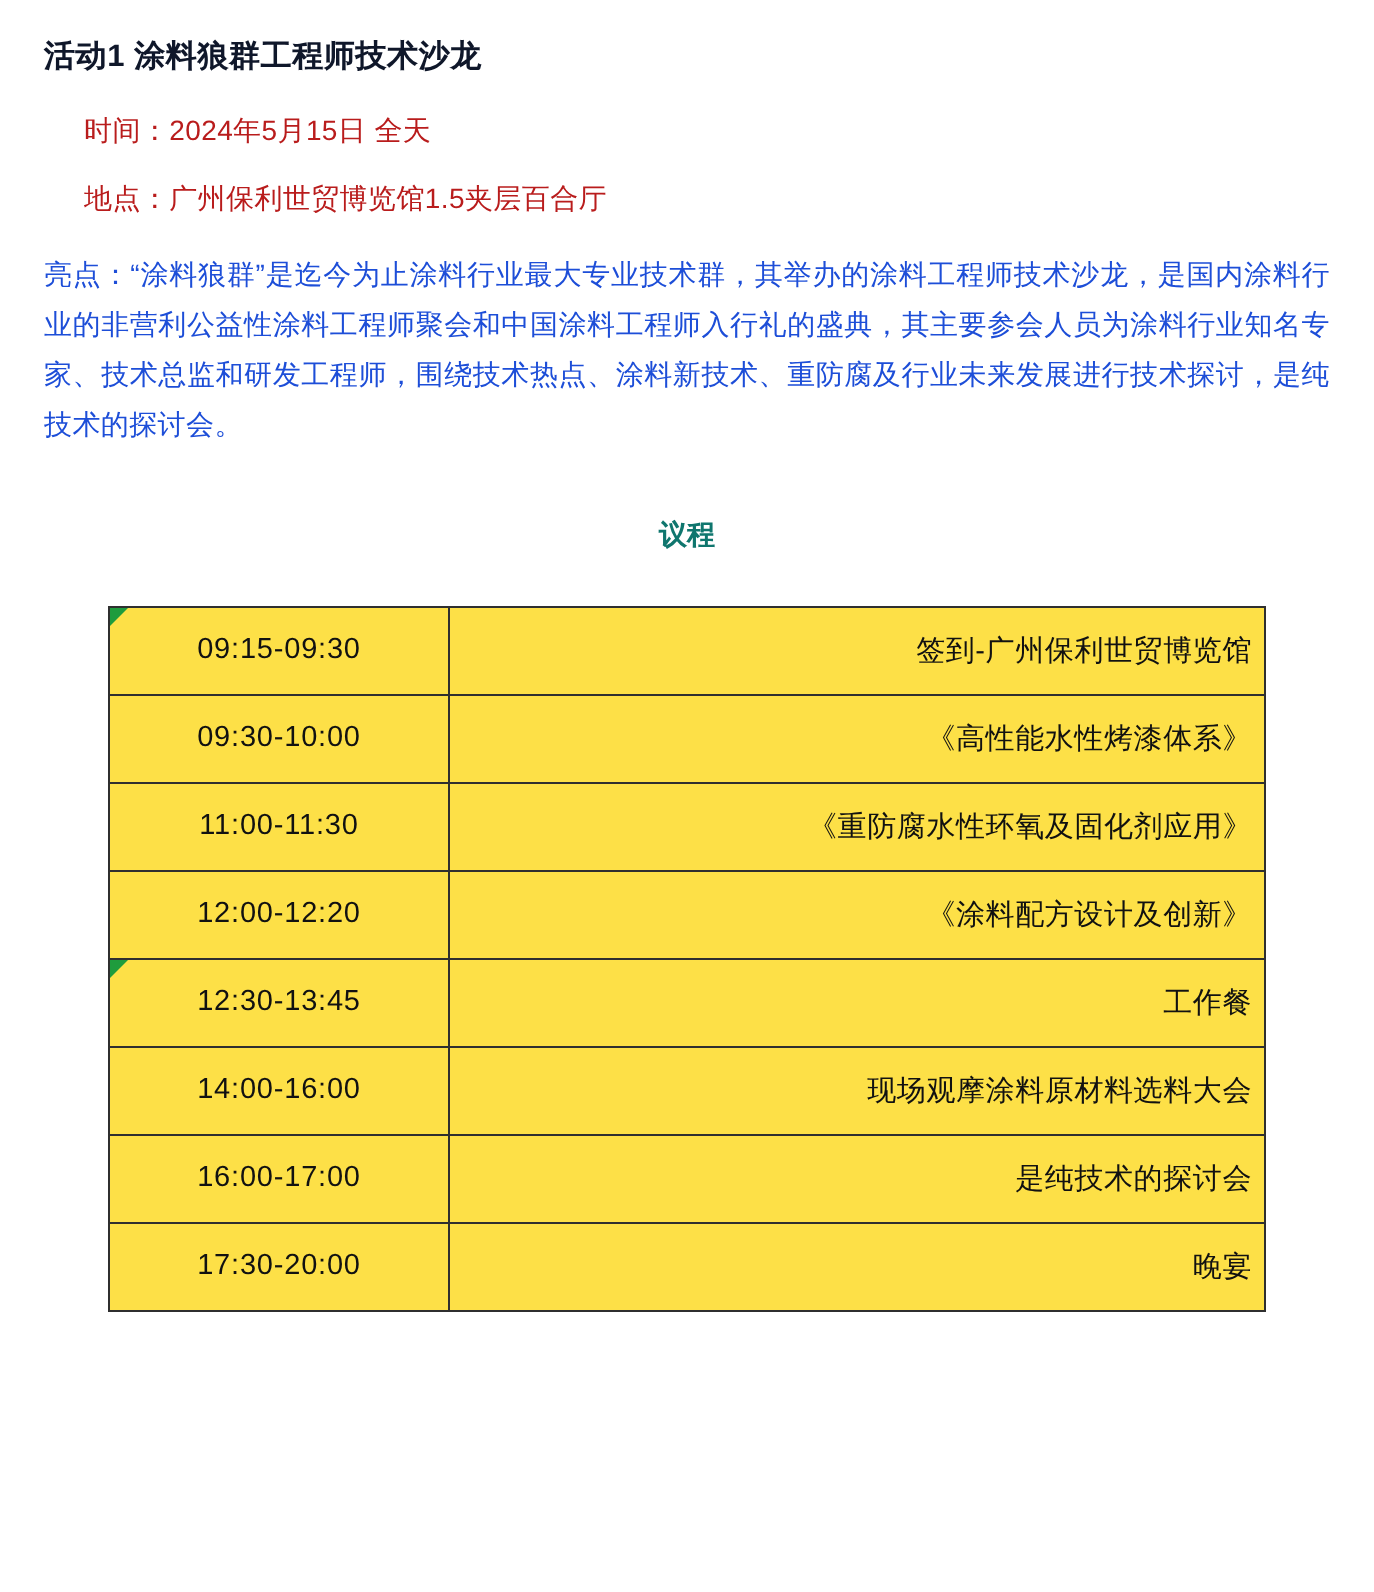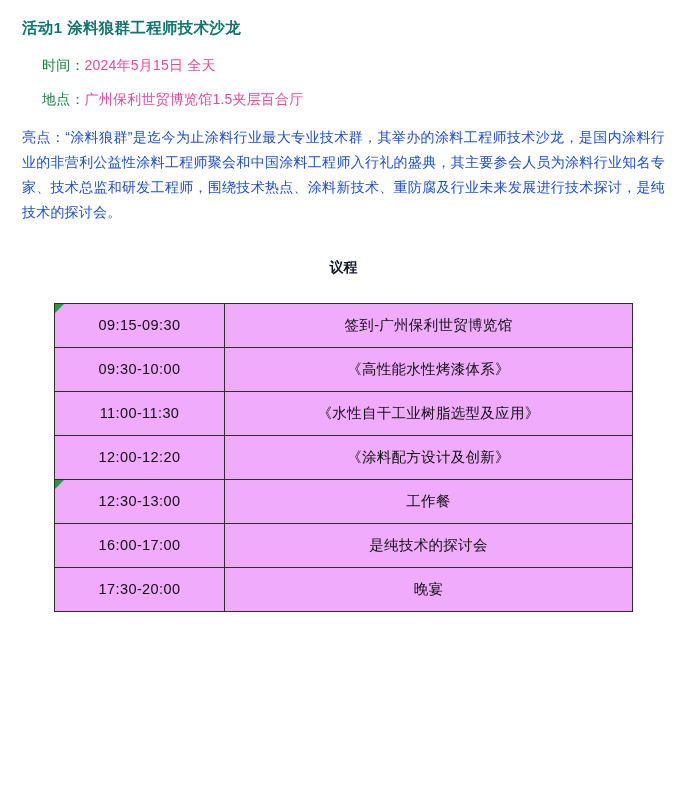--- a/index.html
+++ b/index.html
@@ -19,77 +19,77 @@
     width: 687px;
     height: 796px;
     box-sizing: border-box;
     padding: 18px 22px 0 22px;
   }
   .doc-title {
     font-size: 15.5px;
     font-weight: bold;
     letter-spacing: 0.3px;
     margin: 0 0 18px 0;
-    color: #0f766e;
+    color: #0f172a;
   }
   .meta-line {
     font-size: 14px;
     margin: 0 0 16px 0;
     color: #111111;
     letter-spacing: 0.2px;
   }
   .meta-line .meta-label {
-    color: #15803d;
+    color: #b91c1c;
     padding-left: 20px;
   }
   .meta-line .meta-value {
-    color: #ec4899;
+    color: #b91c1c;
   }
   .highlight-block {
     margin: 10px 0 0 0;
     font-size: 14px;
     line-height: 1.78;
     text-align: justify;
     text-justify: inter-ideograph;
     color: #1d4ed8;
     letter-spacing: 0.2px;
   }
   .agenda-heading {
     text-align: center;
     font-size: 14px;
     font-weight: bold;
     margin: 34px 0 14px 0;
-    color: #0f172a;
+    color: #0f766e;
   }
   .agenda-table-wrap {
     padding: 0 32px;
   }
   table.agenda {
     width: 100%;
     border-collapse: collapse;
     table-layout: fixed;
-    background: #f0abfc;
+    background: #fde047;
     margin-top: 26px;
   }
   table.agenda td {
     border: 1px solid #2f2f2f;
     height: 44px;
     font-size: 14.5px;
     color: #111111;
     padding: 0 6px;
     position: relative;
     box-sizing: border-box;
   }
   td.time-cell {
     width: 170px;
     text-align: center;
     letter-spacing: 0.4px;
   }
   td.topic-cell {
-    text-align: center;
+    text-align: right;
     padding-left: 18px;
     letter-spacing: 0.3px;
   }
   
   td.time-cell.marked::before {
     content: "";
     position: absolute;
     top: 0;
     left: 0;
     border-top: 9px solid #1f9c3d;
@@ -121,29 +121,33 @@
         <tr>
           <td class="time-cell marked">09:15-09:30</td>
           <td class="topic-cell">签到-广州保利世贸博览馆</td>
         </tr>
         <tr>
           <td class="time-cell">09:30-10:00</td>
           <td class="topic-cell">《高性能水性烤漆体系》</td>
         </tr>
         <tr>
           <td class="time-cell">11:00-11:30</td>
-          <td class="topic-cell">《水性自干工业树脂选型及应用》</td>
+          <td class="topic-cell">《重防腐水性环氧及固化剂应用》</td>
         </tr>
         <tr>
           <td class="time-cell">12:00-12:20</td>
           <td class="topic-cell">《涂料配方设计及创新》</td>
         </tr>
         <tr>
-          <td class="time-cell marked">12:30-13:00</td>
+          <td class="time-cell marked">12:30-13:45</td>
           <td class="topic-cell">工作餐</td>
+        </tr>
+        <tr>
+          <td class="time-cell">14:00-16:00</td>
+          <td class="topic-cell">现场观摩涂料原材料选料大会</td>
         </tr>
         <tr>
           <td class="time-cell">16:00-17:00</td>
           <td class="topic-cell">是纯技术的探讨会</td>
         </tr>
         <tr>
           <td class="time-cell">17:30-20:00</td>
           <td class="topic-cell">晚宴</td>
         </tr>
       </tbody>

